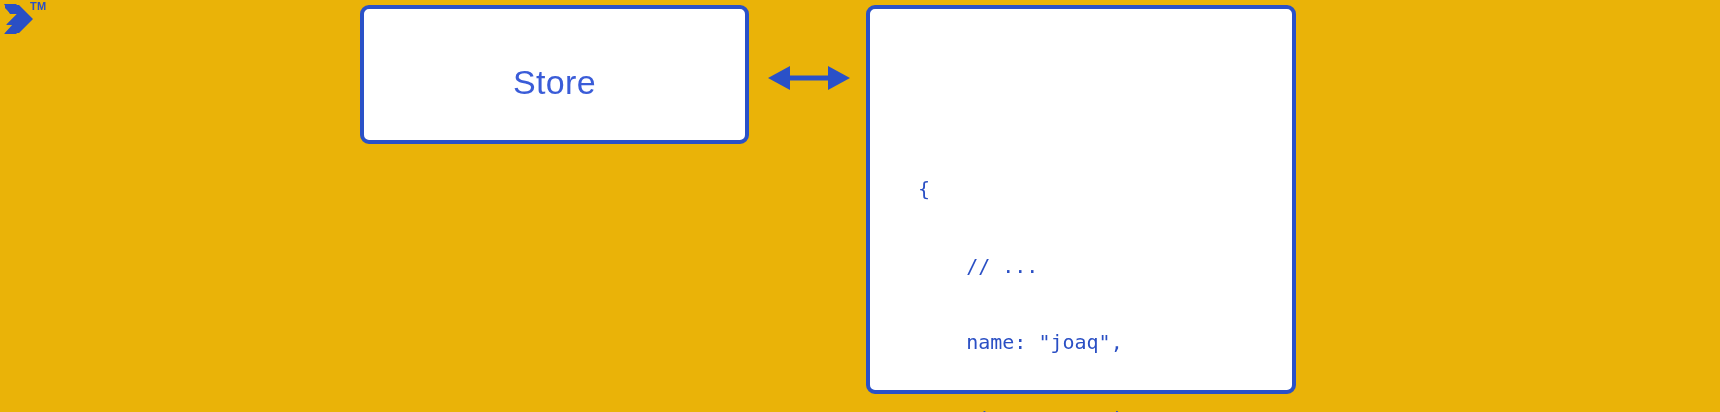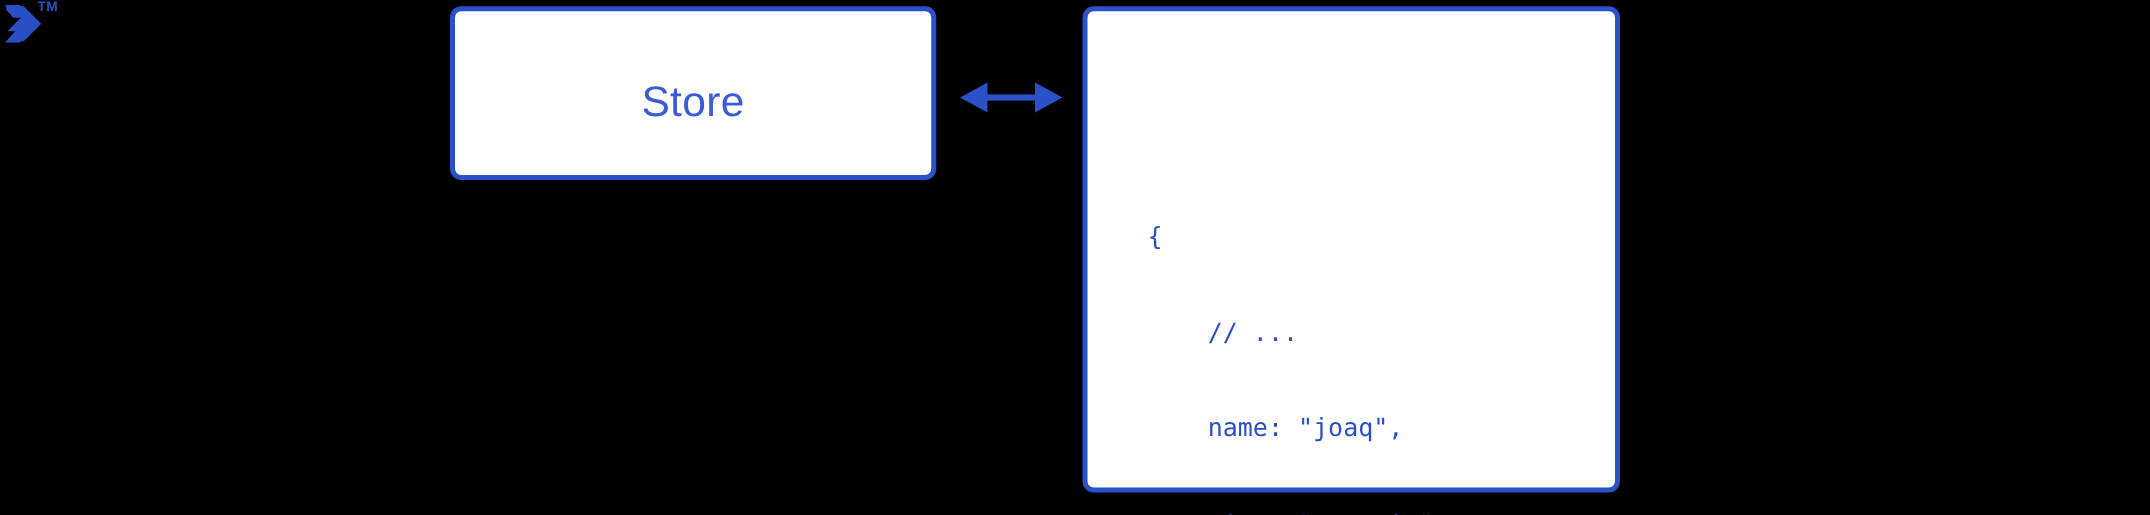--- a/index.html
+++ b/index.html
@@ -10,21 +10,21 @@
   body {
     width: 1720px;
     height: 412px;
     font-family: "Liberation Sans", sans-serif;
     overflow: hidden;
   }
   #canvas {
     position: relative;
     width: 1720px;
     height: 412px;
-    background: #000000;
+    background: #eab308;
   }
 
   
   .brand {
     position: absolute;
     left: 2px;
     top: 0px;
     width: 60px;
     height: 40px;
   }

